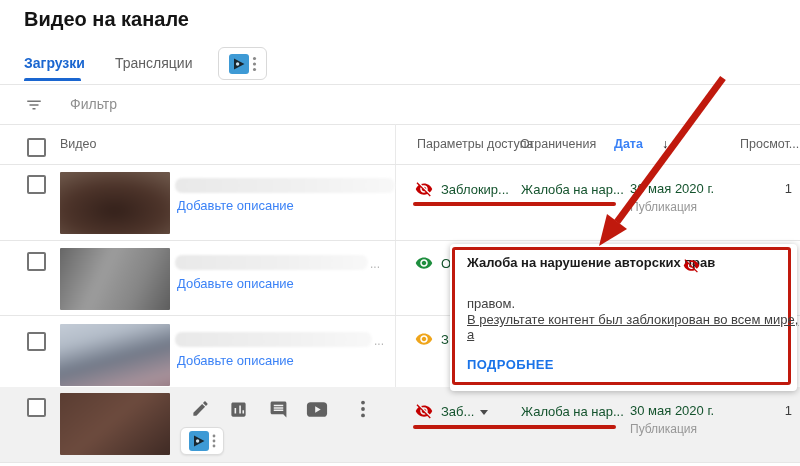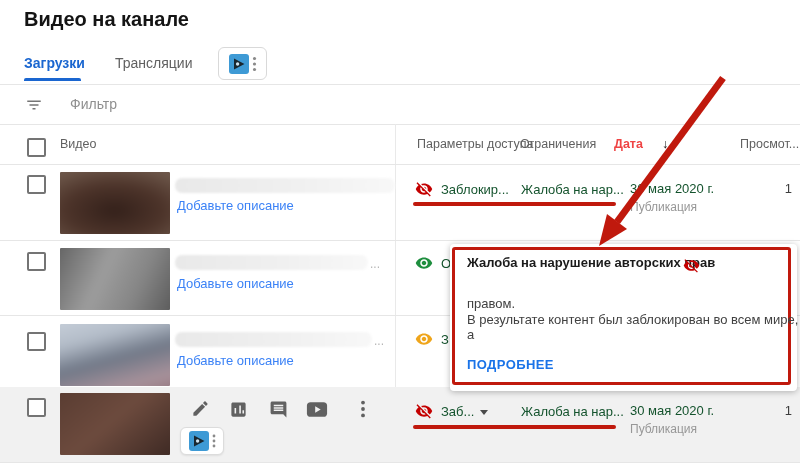--- a/index.html
+++ b/index.html
@@ -85,21 +85,21 @@
   </svg>
   <div class="abs filter-ph">Фильтр</div>
 
   <div class="abs divider" style="top:124px;"></div>
   <div class="abs vdivider" style="left:395px;top:124px;height:338px;"></div>
 
   <div class="abs cb" style="left:27px;top:138px;"></div>
   <div class="abs colhead" style="left:60px;">Видео</div>
   <div class="abs colhead" style="left:417px;">Параметры доступа</div>
   <div class="abs colhead" style="left:520px;">Ограничения</div>
-  <div class="abs colhead" style="left:614px;font-weight:bold;color:#ef4444;">Дата</div>
+  <div class="abs colhead" style="left:614px;font-weight:bold;color:#3b82f6;">Дата</div>
   <div class="abs colhead" style="left:662px;font-weight:bold;color:#161616;">↓</div>
   <div class="abs colhead" style="left:740px;">Просмот...</div>
   <div class="abs divider" style="top:164px;"></div>
 
   <div class="abs cb" style="left:27px;top:175px;"></div>
   <div class="abs thumb" style="left:60px;top:172px;">
       <div class="fill t1"></div>
     </div>
   <div class="abs band" style="left:175px;top:178px;width:220px;"></div>
   <div class="abs desc" style="left:177px;top:198px;">Добавьте описание</div>
@@ -186,21 +186,21 @@
   <div class="abs sub" style="left:630px;top:422px;">Публикация</div>
   <div class="abs views" style="left:732px;top:403px;">1</div>
   <div class="abs divider" style="top:462px;"></div>
 
   <div class="abs tooltip-card"></div>
   <div class="abs tt tt-title">Жалоба на нарушение авторских прав</div>
   <svg class="abs tt" style="left:683px;top:257px;color:#c40000;" width="17" height="17" viewBox="0 0 24 24">
     <path fill="currentColor" d="M12 7c2.76 0 5 2.24 5 5 0 .65-.13 1.26-.36 1.83l2.92 2.92c1.51-1.26 2.7-2.89 3.43-4.75-1.73-4.39-6-7.5-11-7.5-1.4 0-2.74.25-3.98.7l2.16 2.16C10.74 7.13 11.35 7 12 7zM2 4.27l2.28 2.28.46.46C3.08 8.3 1.78 10.02 1 12c1.73 4.39 6 7.5 11 7.5 1.55 0 3.03-.3 4.38-.84l.42.42L19.73 22 21 20.73 3.27 3 2 4.27zM7.53 9.8l1.55 1.55c-.05.21-.08.43-.08.65 0 1.66 1.34 3 3 3 .22 0 .44-.03.65-.08l1.55 1.55c-.67.33-1.41.53-2.2.53-2.76 0-5-2.24-5-5 0-.79.2-1.53.53-2.2zm4.31-.78l3.15 3.15.02-.16c0-1.66-1.34-3-3-3l-.17.01z"></path>
   </svg>
   <div class="abs tt tt-line" style="top:296px;">правом.</div>
-  <div class="abs tt tt-line" style="top:312px;">В результате контент был заблокирован во всем мире, а</div>
+  <div class="abs tt tt-line" style="top:312px;text-decoration:underline;">В результате контент был заблокирован во всем мире, а</div>
   <div class="abs tt tt-link">ПОДРОБНЕЕ</div>
   <div class="abs tooltip-annot"></div>
 
   <svg class="abs arrow-overlay" width="800" height="466" viewBox="0 0 800 466">
     <line x1="723" y1="78" x2="617" y2="222" stroke="#c0190d" stroke-width="7"></line>
     <polygon points="599,246 607,214 627,229" fill="#c0190d"></polygon>
   </svg>
 
 </div>
 

